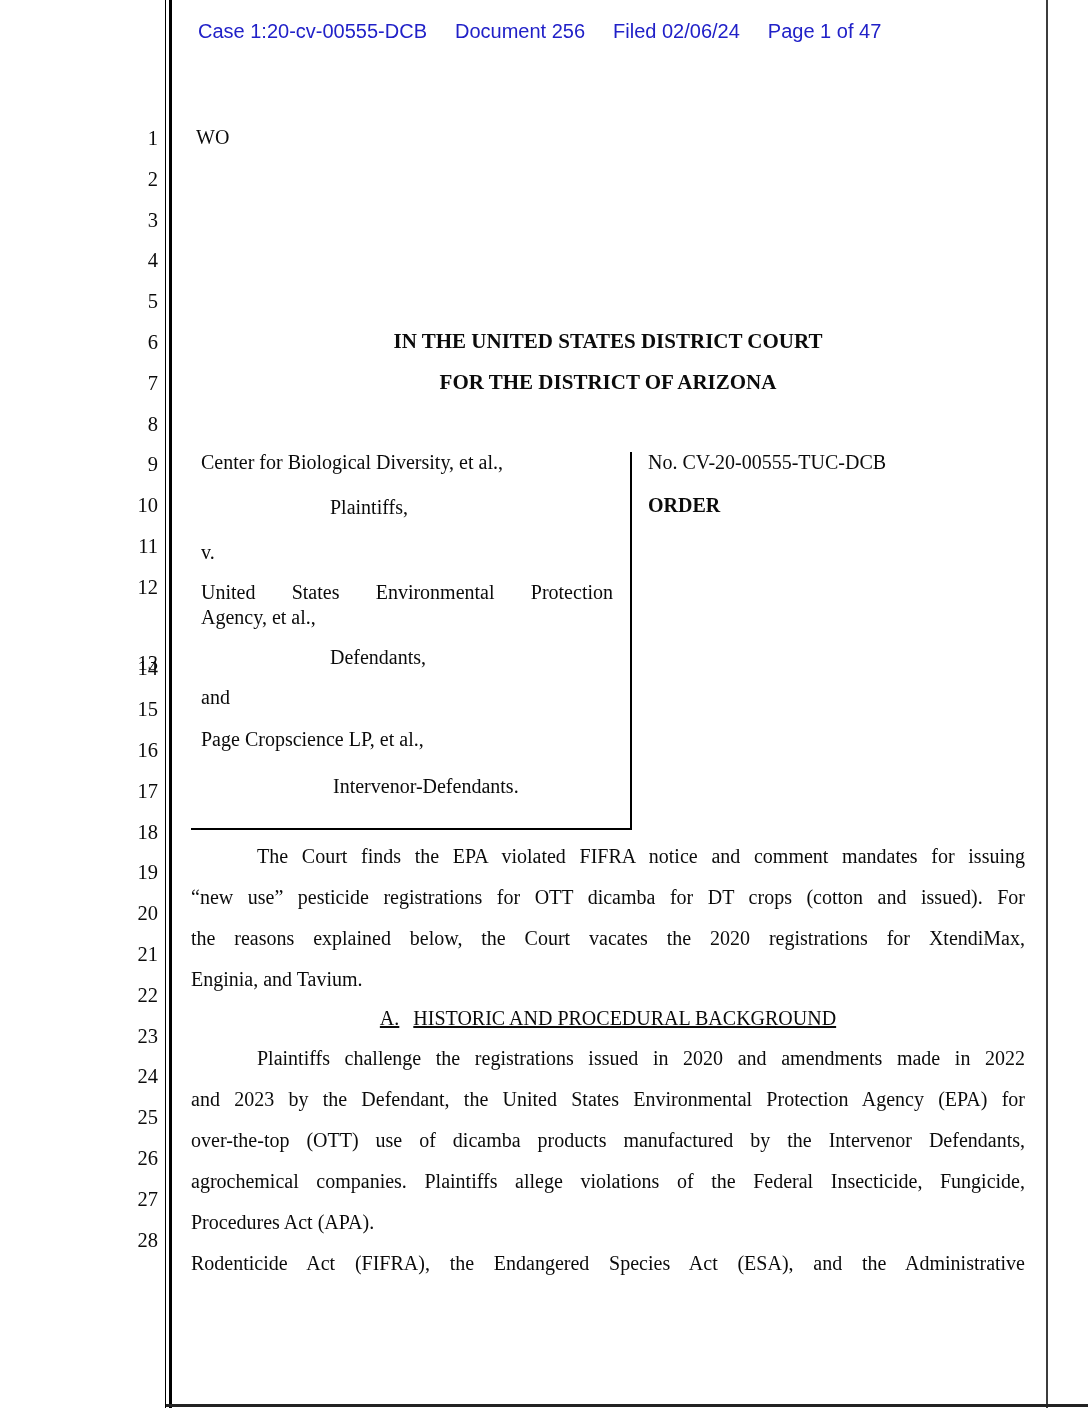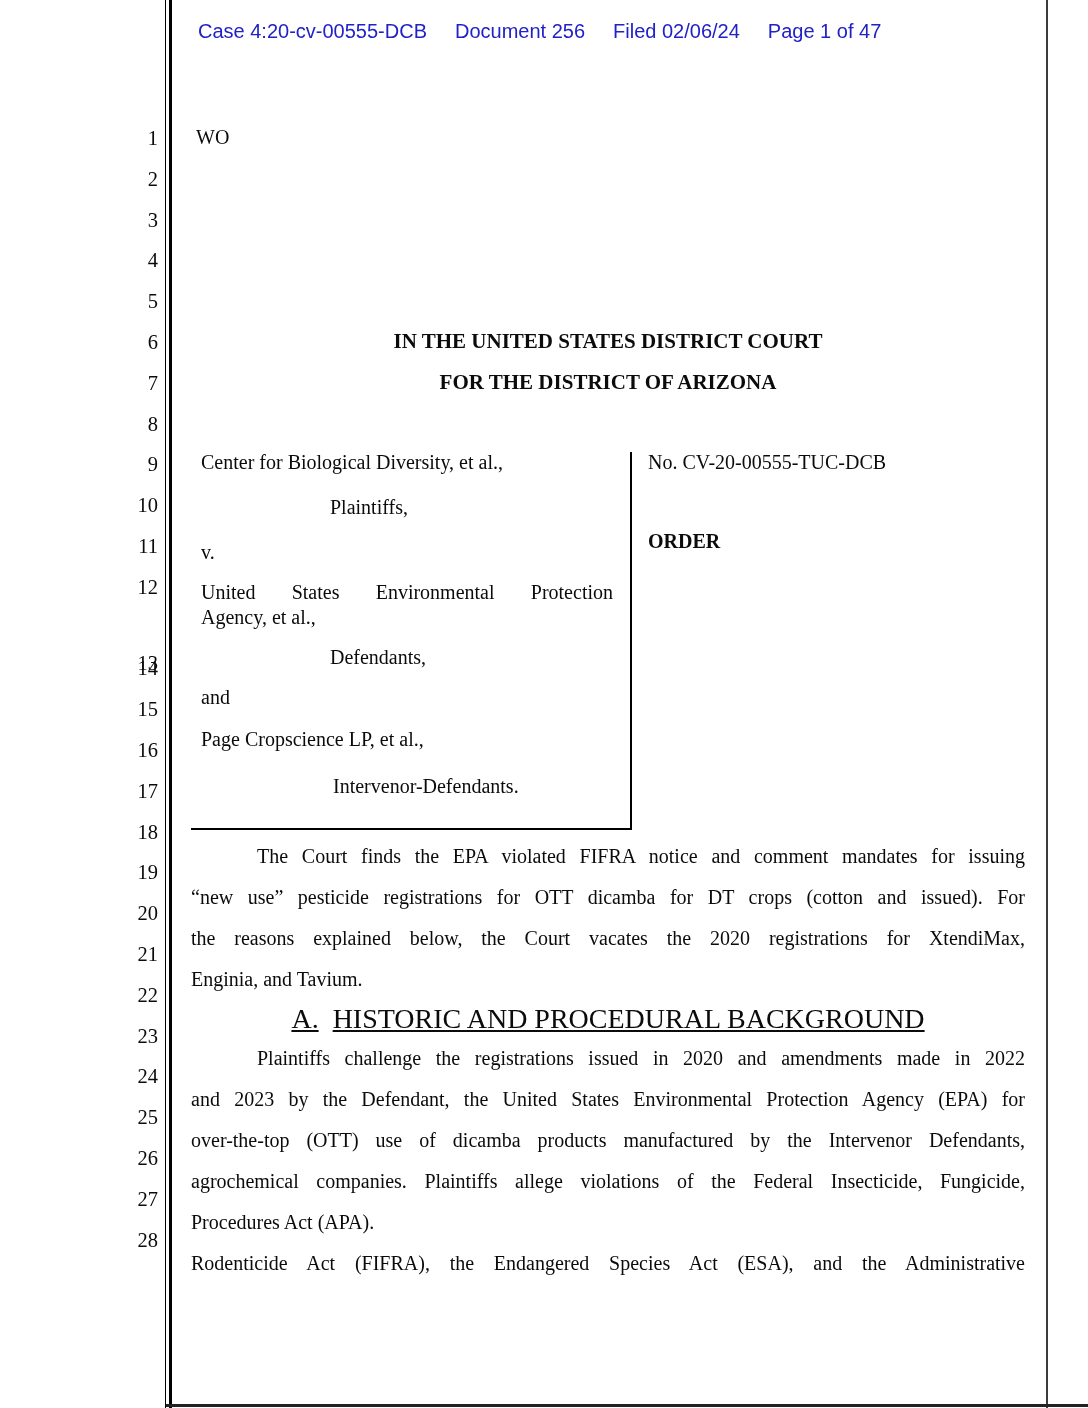--- a/index.html
+++ b/index.html
@@ -71,38 +71,38 @@
     text-align-last: justify;
   }
   .bline.indent { text-indent: 66px; }
 
   .section-heading {
     position: absolute;
     left: 191px; top: 998px;
     width: 834px;
     height: 41px;
     line-height: 41px;
-    font-size: 28px;
+    font-size: 20px;
     text-align: center;
   }
   .section-heading .u { text-decoration: underline; }
   .section-heading .gap { display: inline-block; width: 14px; }
 </style>
 </head>
 <body>
 
 <div class="page">
 
   <div class="rule rule-left-thin"></div>
   <div class="rule rule-left-thick"></div>
   <div class="rule rule-right"></div>
   <div class="rule rule-bottom"></div>
 
   <div class="stamp" id="stamp" style="color: rgb(33, 33, 200);">
-    <span>Case 4:20-cv-00555-DCB</span><span>Document 256</span><span>Filed 02/06/24</span><span>Page 1 of 47</span>
+    <span>Case 1:20-cv-00555-DCB</span><span>Document 256</span><span>Filed 02/06/24</span><span>Page 1 of 47</span>
   </div>
 
   <div id="line-numbers">
       <div class="lineno" style="top: 127px;">1</div>
       <div class="lineno" style="top: 167.8px;">2</div>
       <div class="lineno" style="top: 208.6px;">3</div>
       <div class="lineno" style="top: 249.4px;">4</div>
       <div class="lineno" style="top: 290.2px;">5</div>
       <div class="lineno" style="top: 331px;">6</div>
       <div class="lineno" style="top: 371.8px;">7</div>
@@ -144,21 +144,21 @@
     <div class="cap-row" style="left:139px; top:48px;">Plaintiffs,</div>
     <div class="cap-row" style="left:10px;  top:93px;">v.</div>
     <div class="cap-row cap-just" style="left:10px; top:133px;">United States Environmental Protection</div>
     <div class="cap-row" style="left:10px;  top:158px;">Agency, et al.,</div>
     <div class="cap-row" style="left:139px; top:198px;">Defendants,</div>
     <div class="cap-row" style="left:10px;  top:238px;">and</div>
     <div class="cap-row" style="left:10px;  top:280px;">Page Cropscience LP, et al.,</div>
     <div class="cap-row" style="left:142px; top:327px;">Intervenor-Defendants.</div>
 
     <div class="cap-row" style="left:457px; top:3px;">No. CV-20-00555-TUC-DCB</div>
-    <div class="cap-row" style="left:457px; top:46px; font-weight:bold;margin-top:36px;">ORDER</div>
+    <div class="cap-row" style="left:457px; top:46px; font-weight:bold;">ORDER</div>
   </div>
 
   <div class="body-block" style="top:836px;">
       <div class="bline just indent">The Court finds the EPA violated FIFRA notice and comment mandates for issuing</div>
       <div class="bline just">“new use” pesticide registrations for OTT dicamba for DT crops (cotton and issued). For</div>
       <div class="bline just">the reasons explained below, the Court vacates the 2020 registrations for XtendiMax,</div>
       <div class="bline">Enginia, and Tavium.</div>
     </div>
 
   <div class="section-heading">

